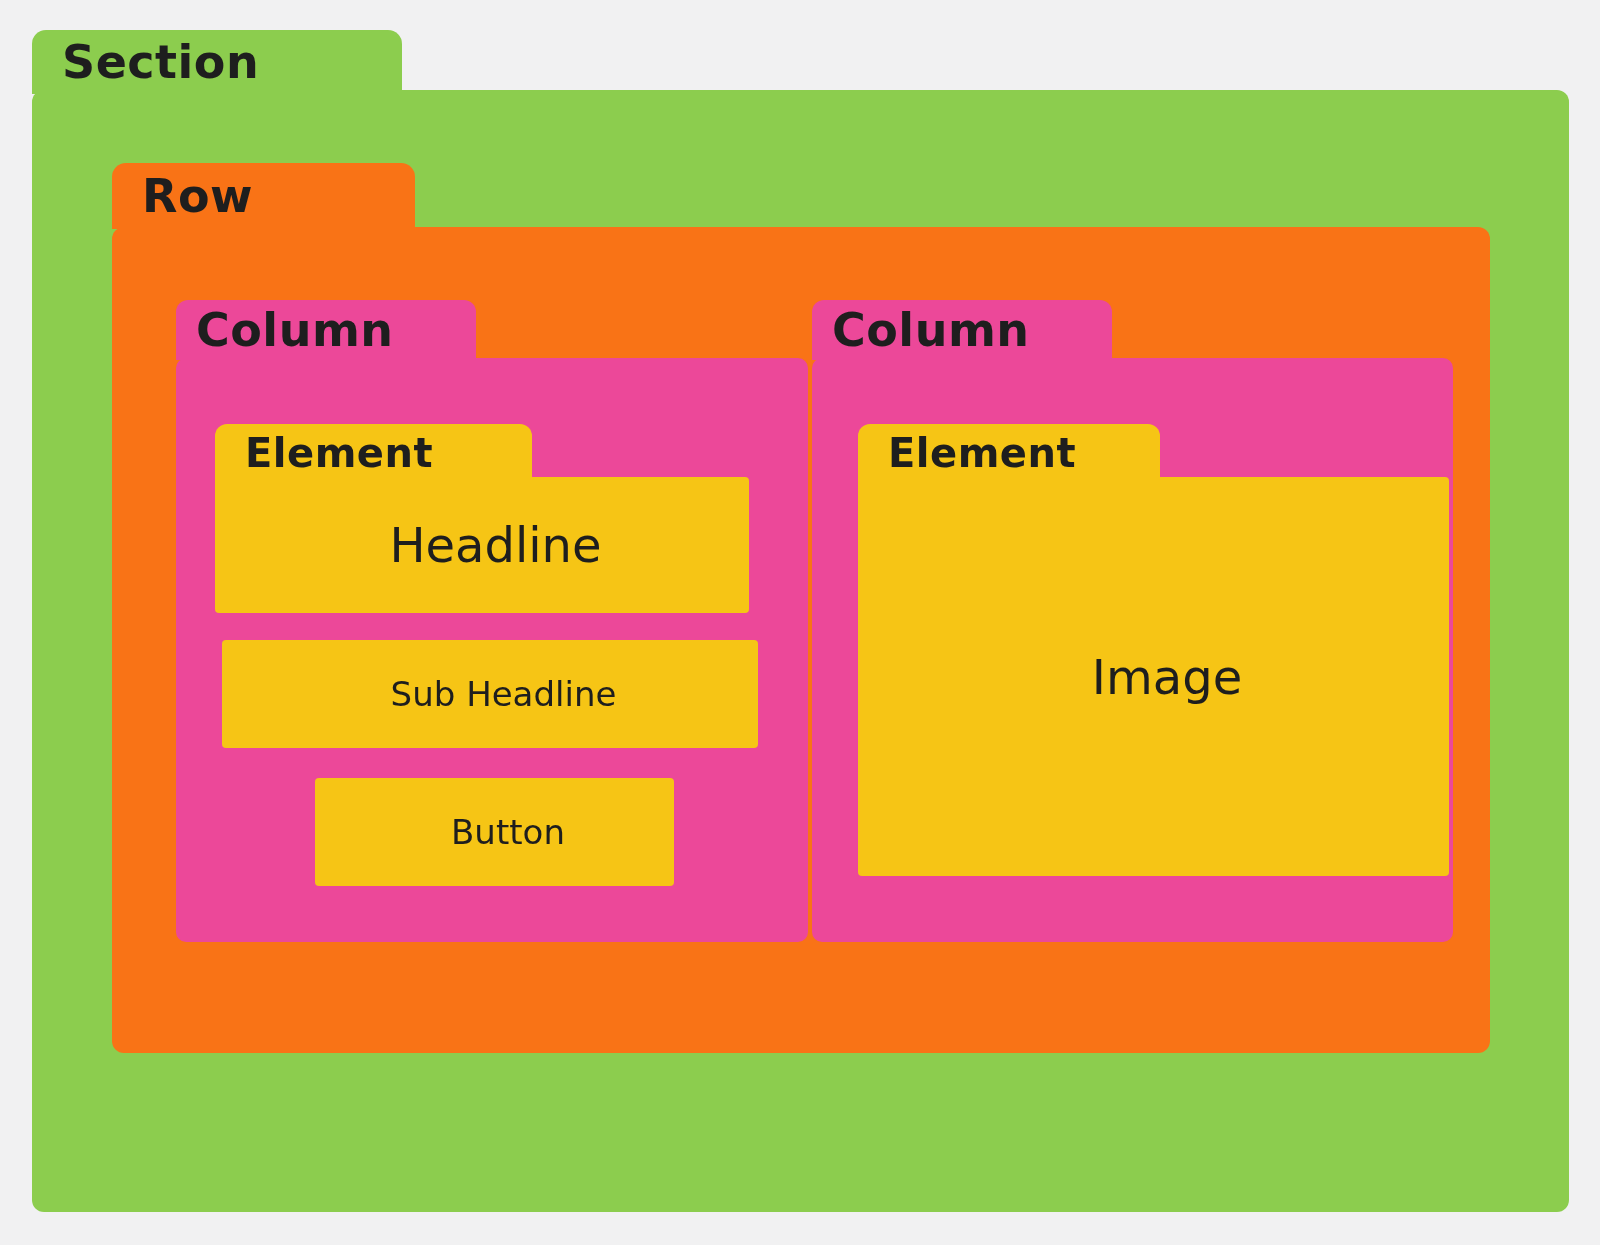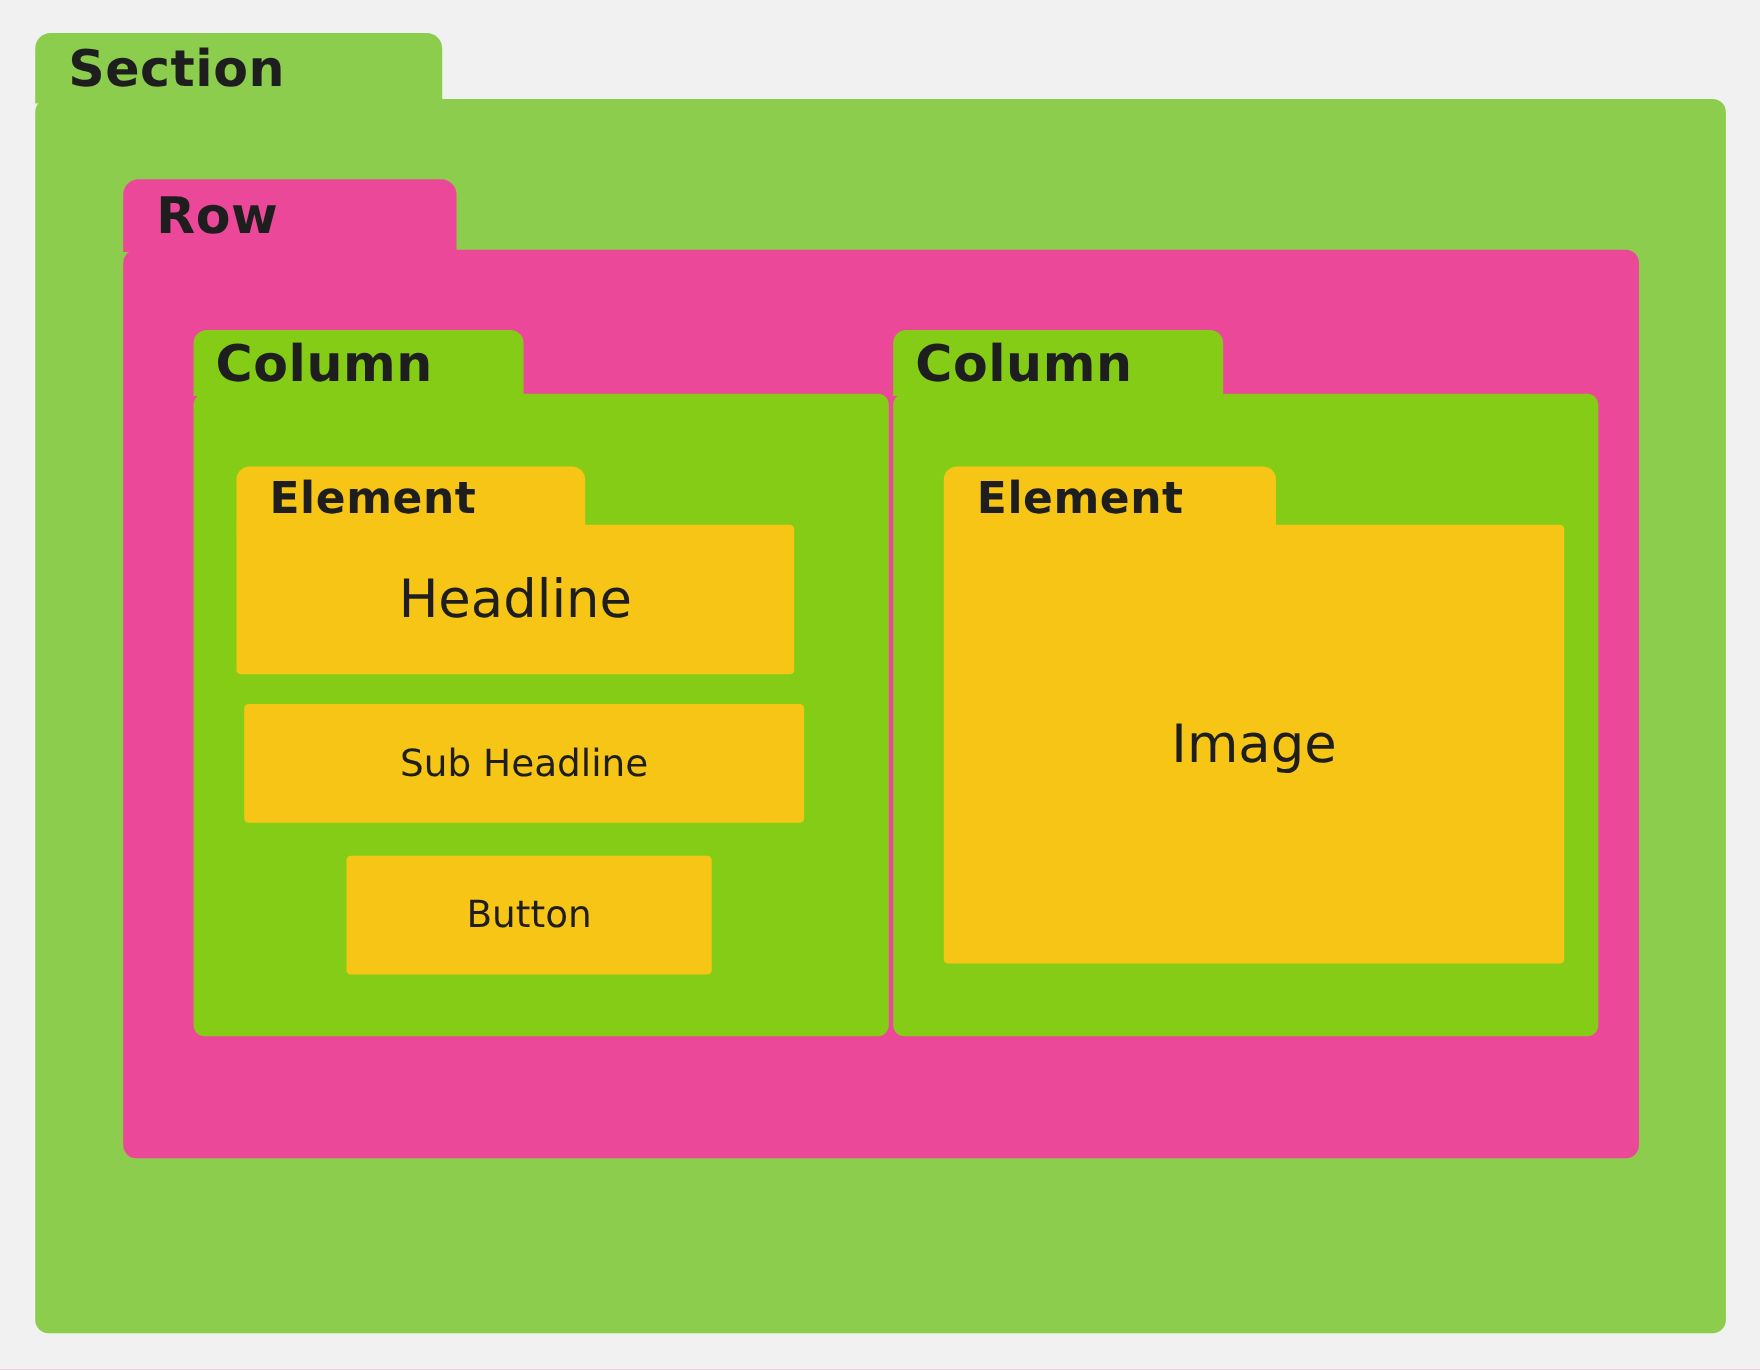--- a/index.html
+++ b/index.html
@@ -32,26 +32,27 @@
     position: absolute;
     border-radius: 12px;
   }
   .content-box {
     position: absolute;
     display: flex;
     align-items: center;
     justify-content: center;
     text-align: center;
     border-radius: 4px;
+    padding-left: 27px;
   }
 
   
   .green  { background: #8ccd4e; }
-  .blue   { background: #ec4899; }
-  .pink   { background: #84cc16; padding-left: 20px; }
+  .blue   { background: #f97316; }
+  .pink   { background: #ec4899; padding-left: 20px; }
   .yellow { background: #f6c515; }
 
   
   .t-lg { font-size: 46px; }   
   .t-md { font-size: 40px; }   
   .c-lg { font-size: 48px; }   
   .c-sm { font-size: 34px; }   
 
   
   .section-tab  { left: 32px;  top: 30px;  width: 370px;  height: 64px; }

